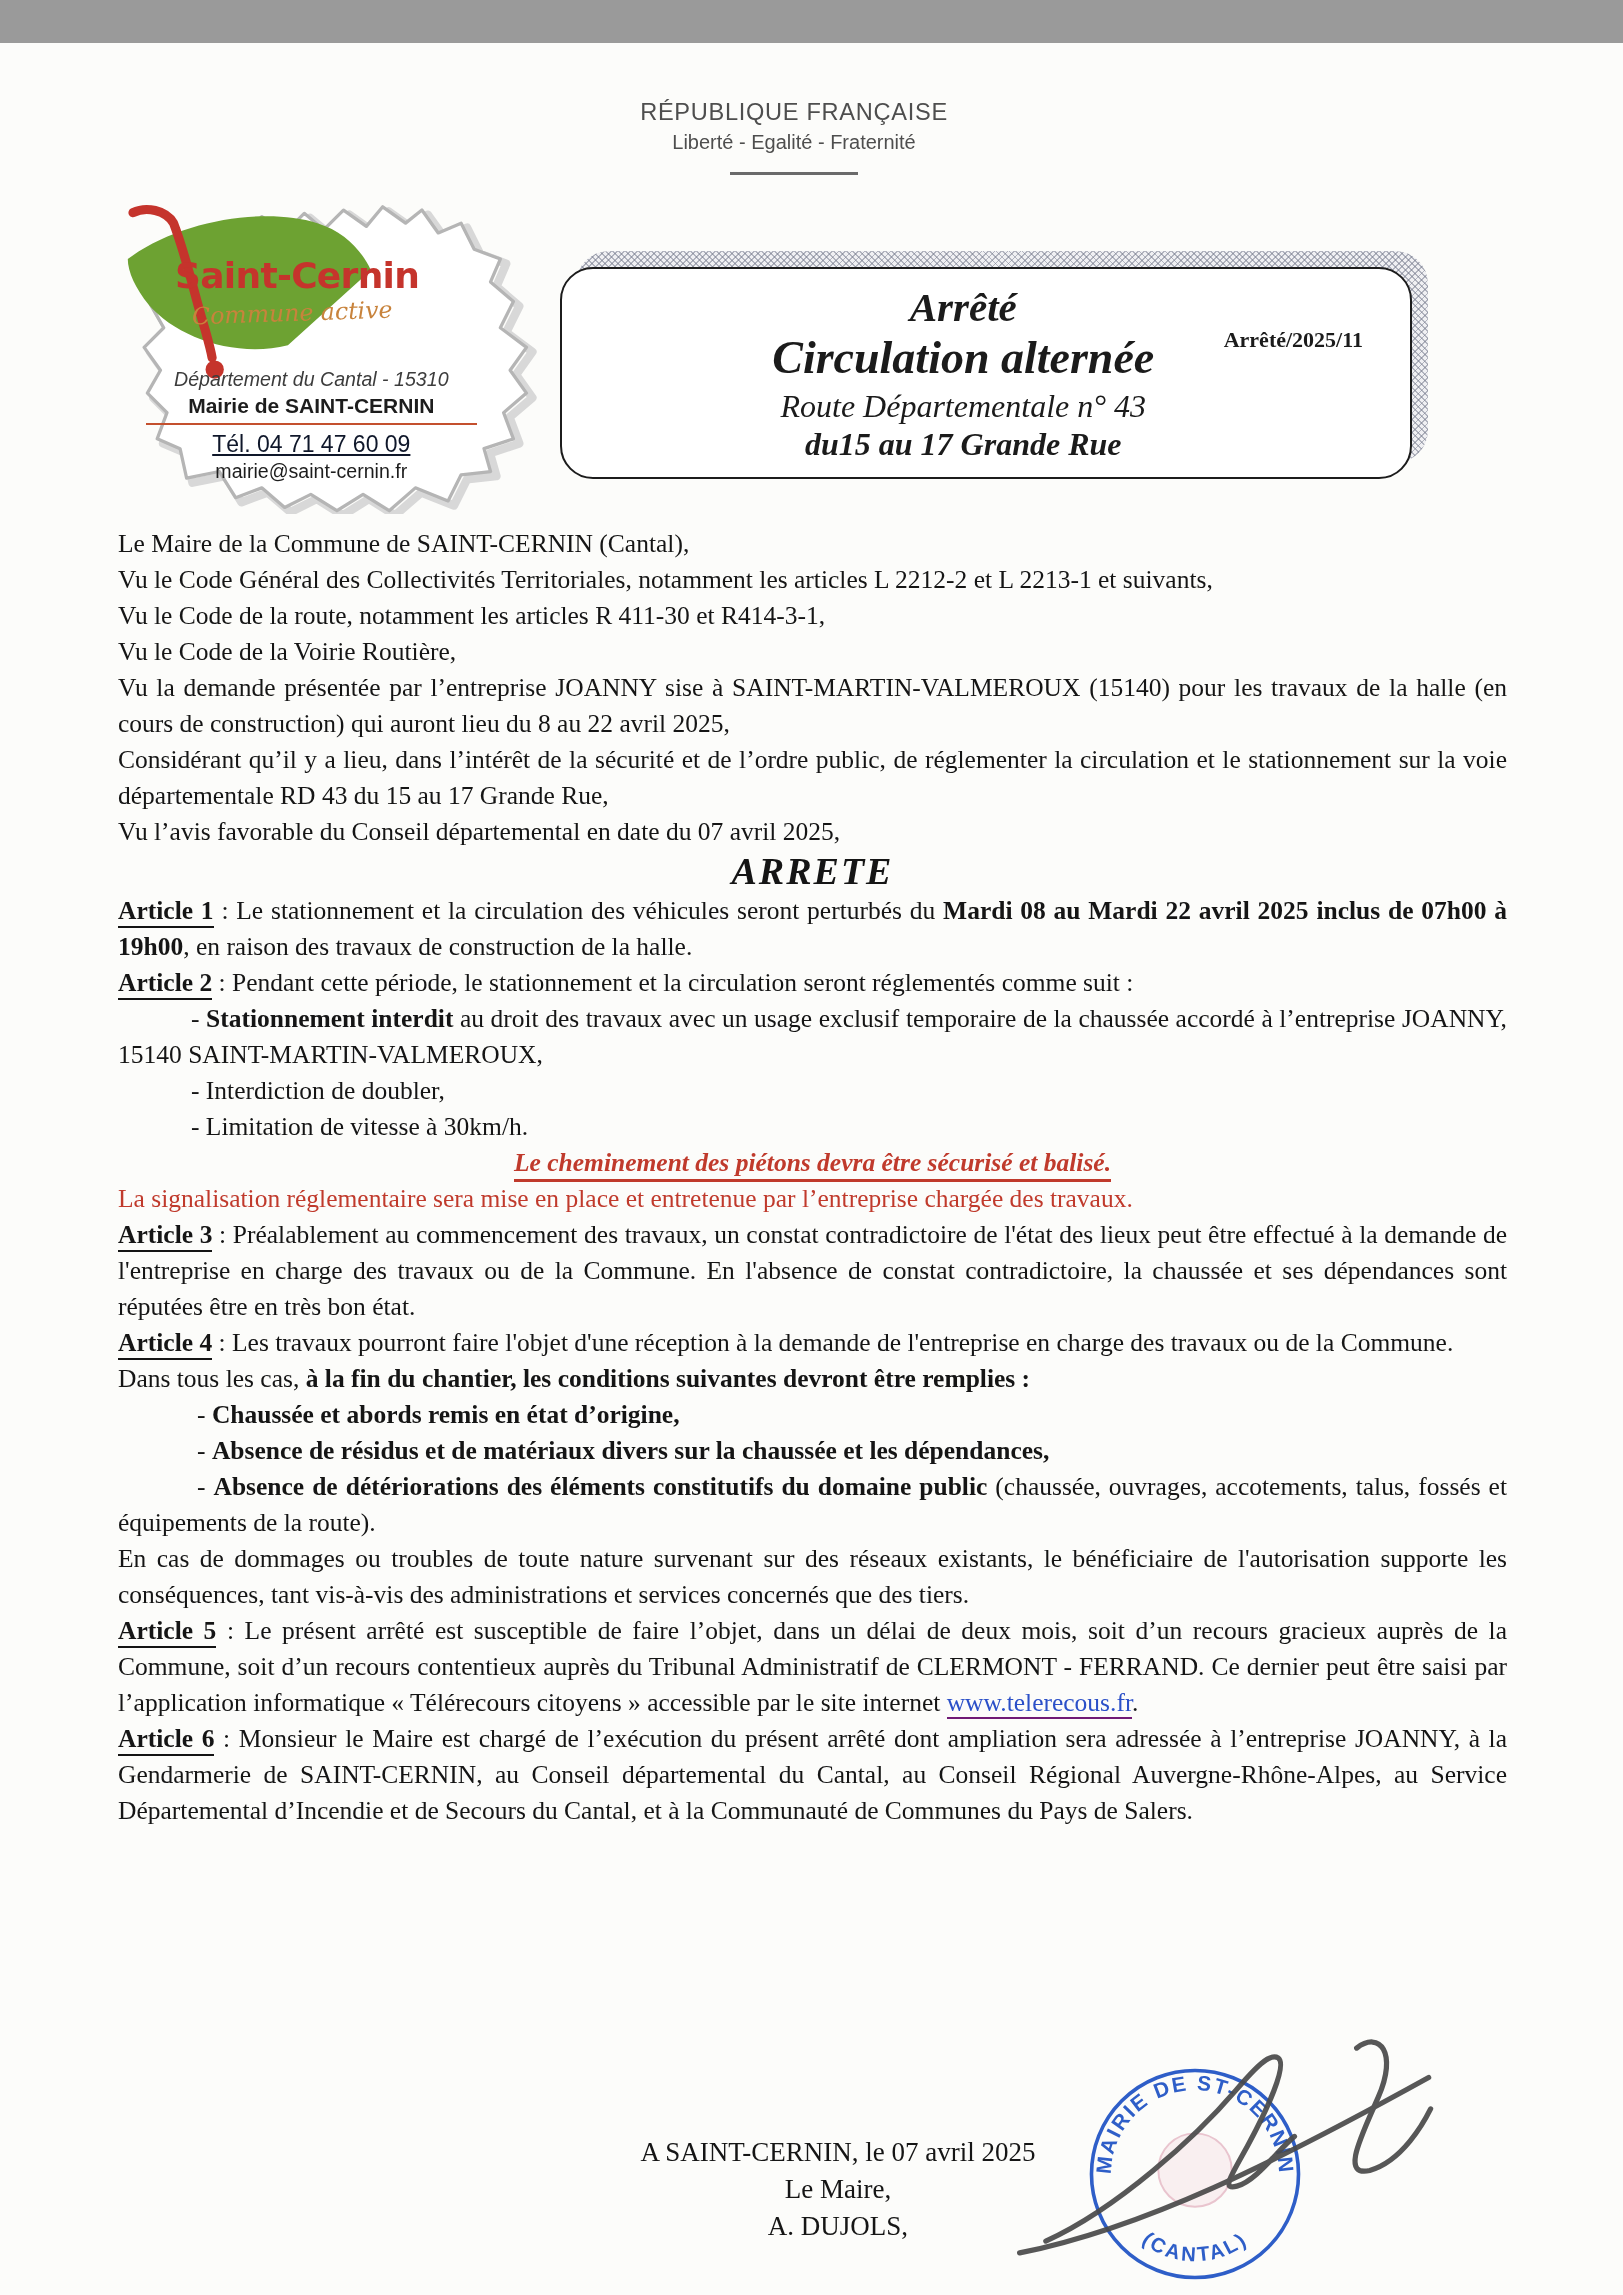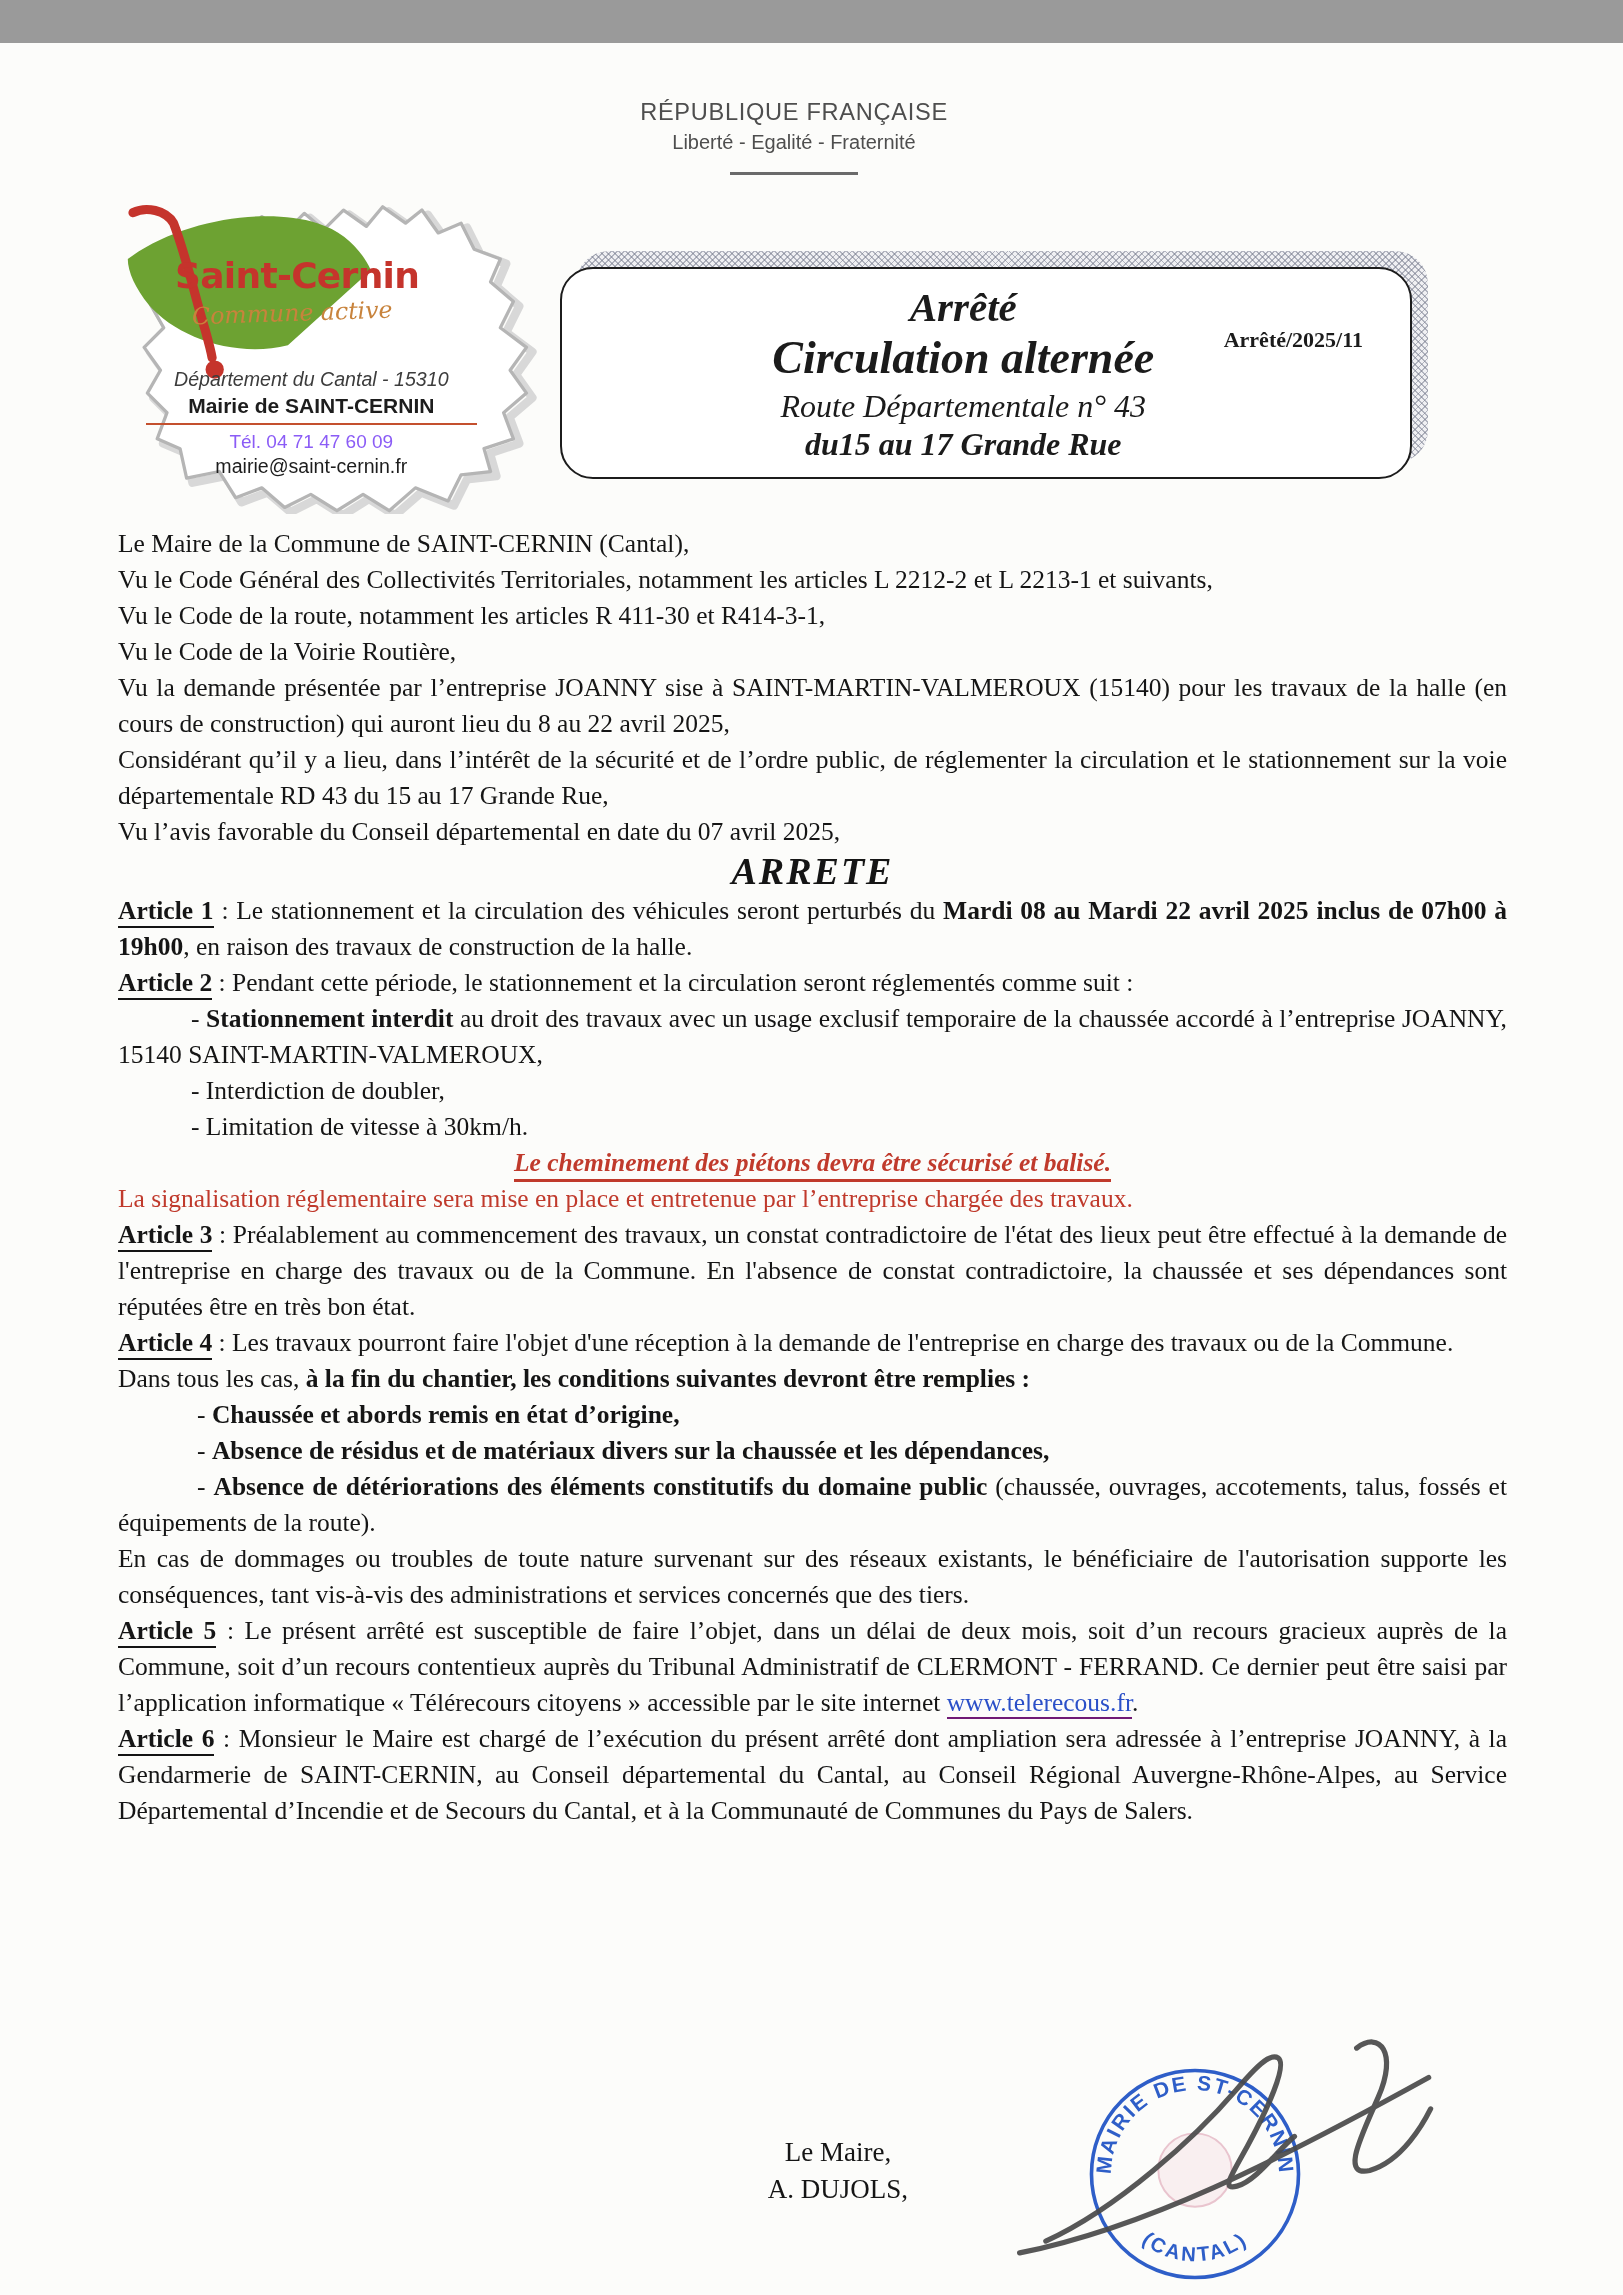--- a/index.html
+++ b/index.html
@@ -18,21 +18,21 @@
   .logo svg{position:absolute;left:0;top:0;}
   .logo-name{position:absolute;left:67px;top:58px;font-family:"DejaVu Sans",sans-serif;
              font-weight:bold;font-size:36px;color:#c5342c;letter-spacing:-0.7px;}
   .logo-tagline{position:absolute;left:84px;top:102px;font-family:"DejaVu Serif",serif;
                 font-style:italic;font-size:23.6px;color:#c8833c;transform:rotate(-2deg);}
   .logo-lines{position:absolute;left:18.3px;top:171px;width:370px;text-align:center;
               font-family:"Liberation Sans",sans-serif;}
   .logo-dept{font-size:19.6px;font-style:italic;color:#3c3c3c;}
   .logo-mairie{font-size:21px;font-weight:bold;color:#1d1d1d;margin-top:2.6px;}
   .logo-rule{width:331px;height:2px;background:#c4502e;margin:5.9px auto 5.9px;}
-  .logo-tel{font-size:19px;color:#8b5cf6;}
+  .logo-tel{font-size:23px;color:#0f172a;text-decoration:underline;}
   .logo-email{font-size:19.6px;color:#1d1d1d;margin-top:2px;}
 
   
   .titlebox-shadow{position:absolute;left:576px;top:208px;width:852px;height:212px;border-radius:33px;
       background:
         repeating-linear-gradient(45deg, rgba(115,120,138,.5) 0 1.3px, transparent 1.3px 4.6px),
         repeating-linear-gradient(-45deg, rgba(115,120,138,.5) 0 1.3px, transparent 1.3px 4.6px),
         #f0f0f3;}
   .titlebox{position:absolute;left:560px;top:224px;width:852px;height:212px;border:2.6px solid #1c1c1c;
             border-radius:33px;background:#fff;box-sizing:border-box;}
@@ -134,20 +134,21 @@
       <p class="para j"><span>Dans tous les cas, </span><span class="b">à la fin du chantier, les conditions suivantes devront être remplies :</span></p>
       <p class="para j ind2"><span>- </span><span class="b">Chaussée et abords remis en état d’origine,</span></p>
       <p class="para j ind2"><span>- </span><span class="b">Absence de résidus et de matériaux divers sur la chaussée et les dépendances,</span></p>
       <p class="para j ind2"><span>- </span><span class="b">Absence de détériorations des éléments constitutifs du domaine public</span><span> (chaussée, ouvrages, accotements, talus, fossés et équipements de la route).</span></p>
       <p class="para j"><span>En cas de dommages ou troubles de toute nature survenant sur des réseaux existants, le bénéficiaire de l'autorisation supporte les conséquences, tant vis-à-vis des administrations et services concernés que des tiers.</span></p>
       <p class="para j mt"><span class="b u">Article 5</span><span> : Le présent arrêté est susceptible de faire l’objet, dans un délai de deux mois, soit d’un recours gracieux auprès de la Commune, soit d’un recours contentieux auprès du Tribunal Administratif de CLERMONT - FERRAND. Ce dernier peut être saisi par l’application informatique « Télérecours citoyens » accessible par le site internet </span><a href="#" class="link">www.telerecous.fr</a><span>.</span></p>
       <p class="para j mt"><span class="b u">Article 6</span><span> : Monsieur le Maire est chargé de l’exécution du présent arrêté dont ampliation sera adressée à l’entreprise JOANNY, à la Gendarmerie de SAINT-CERNIN, au Conseil départemental du Cantal, au Conseil Régional Auvergne-Rhône-Alpes, au Service Départemental d’Incendie et de Secours du Cantal, et à la Communauté de Communes du Pays de Salers.</span></p>
     </div>
 
   <div class="closing">
+    <div>A SAINT-CERNIN, le 07 avril 2025</div>
     <div>Le Maire,</div>
     <div>A. DUJOLS,</div>
   </div>
 
   <div class="stamp">
     <svg width="228" height="228" viewBox="0 0 348 348">
       <defs>
         <path id="arcTop" d="M 46,174 A 128,128 0 1 1 302,174"></path>
         <path id="arcBottom" d="M 54,230 A 132,132 0 0 0 294,230"></path>
       </defs>

